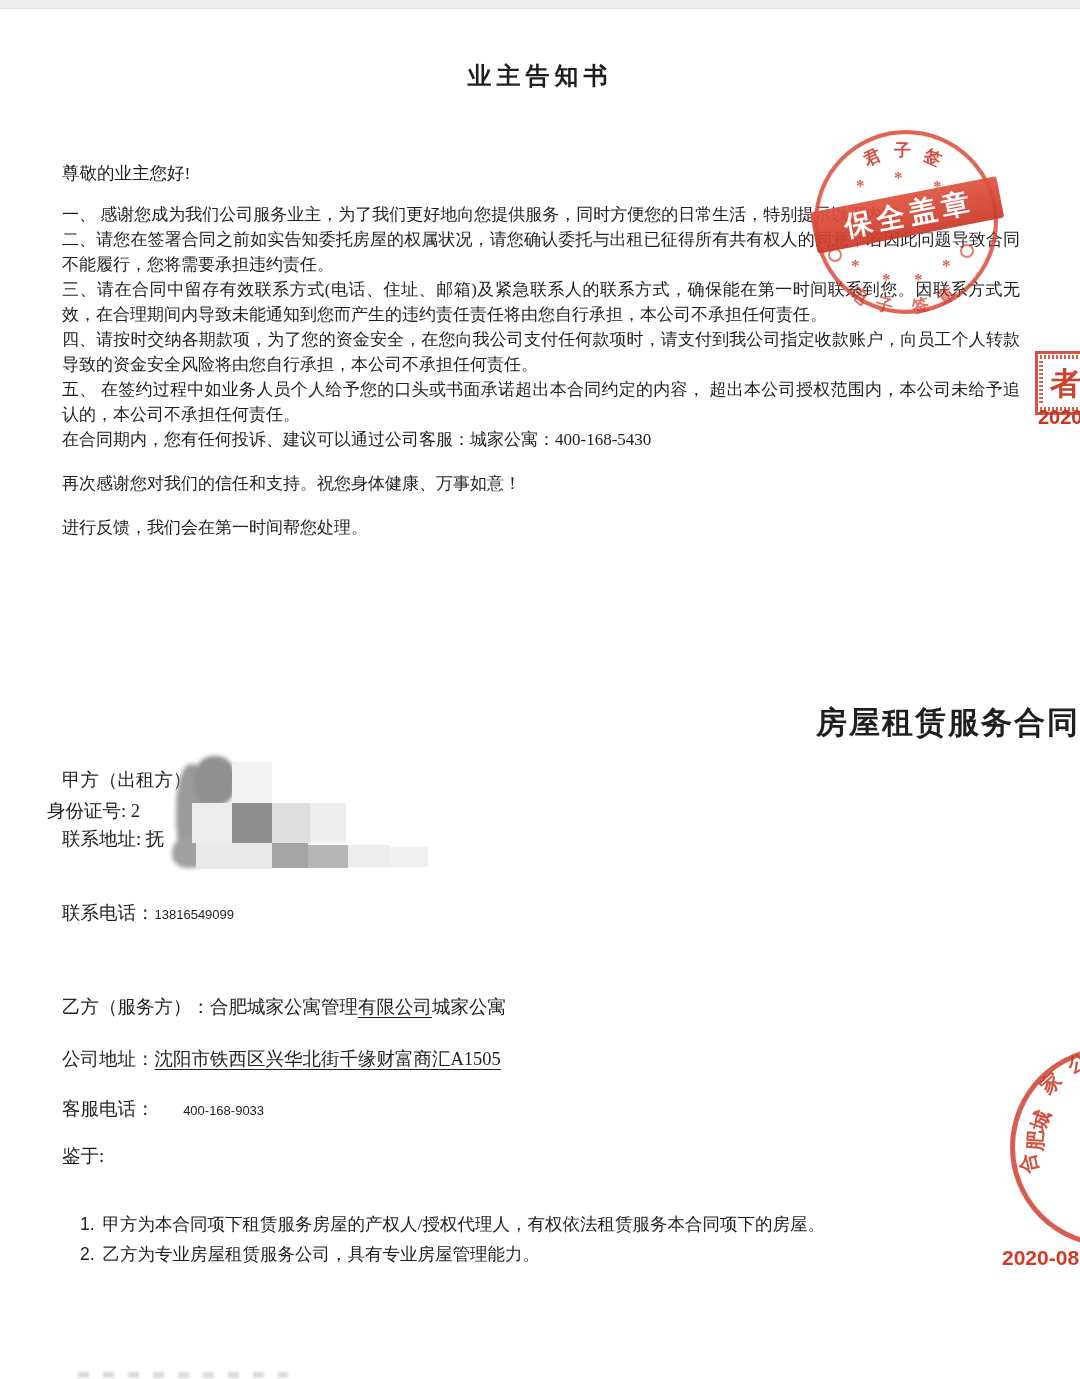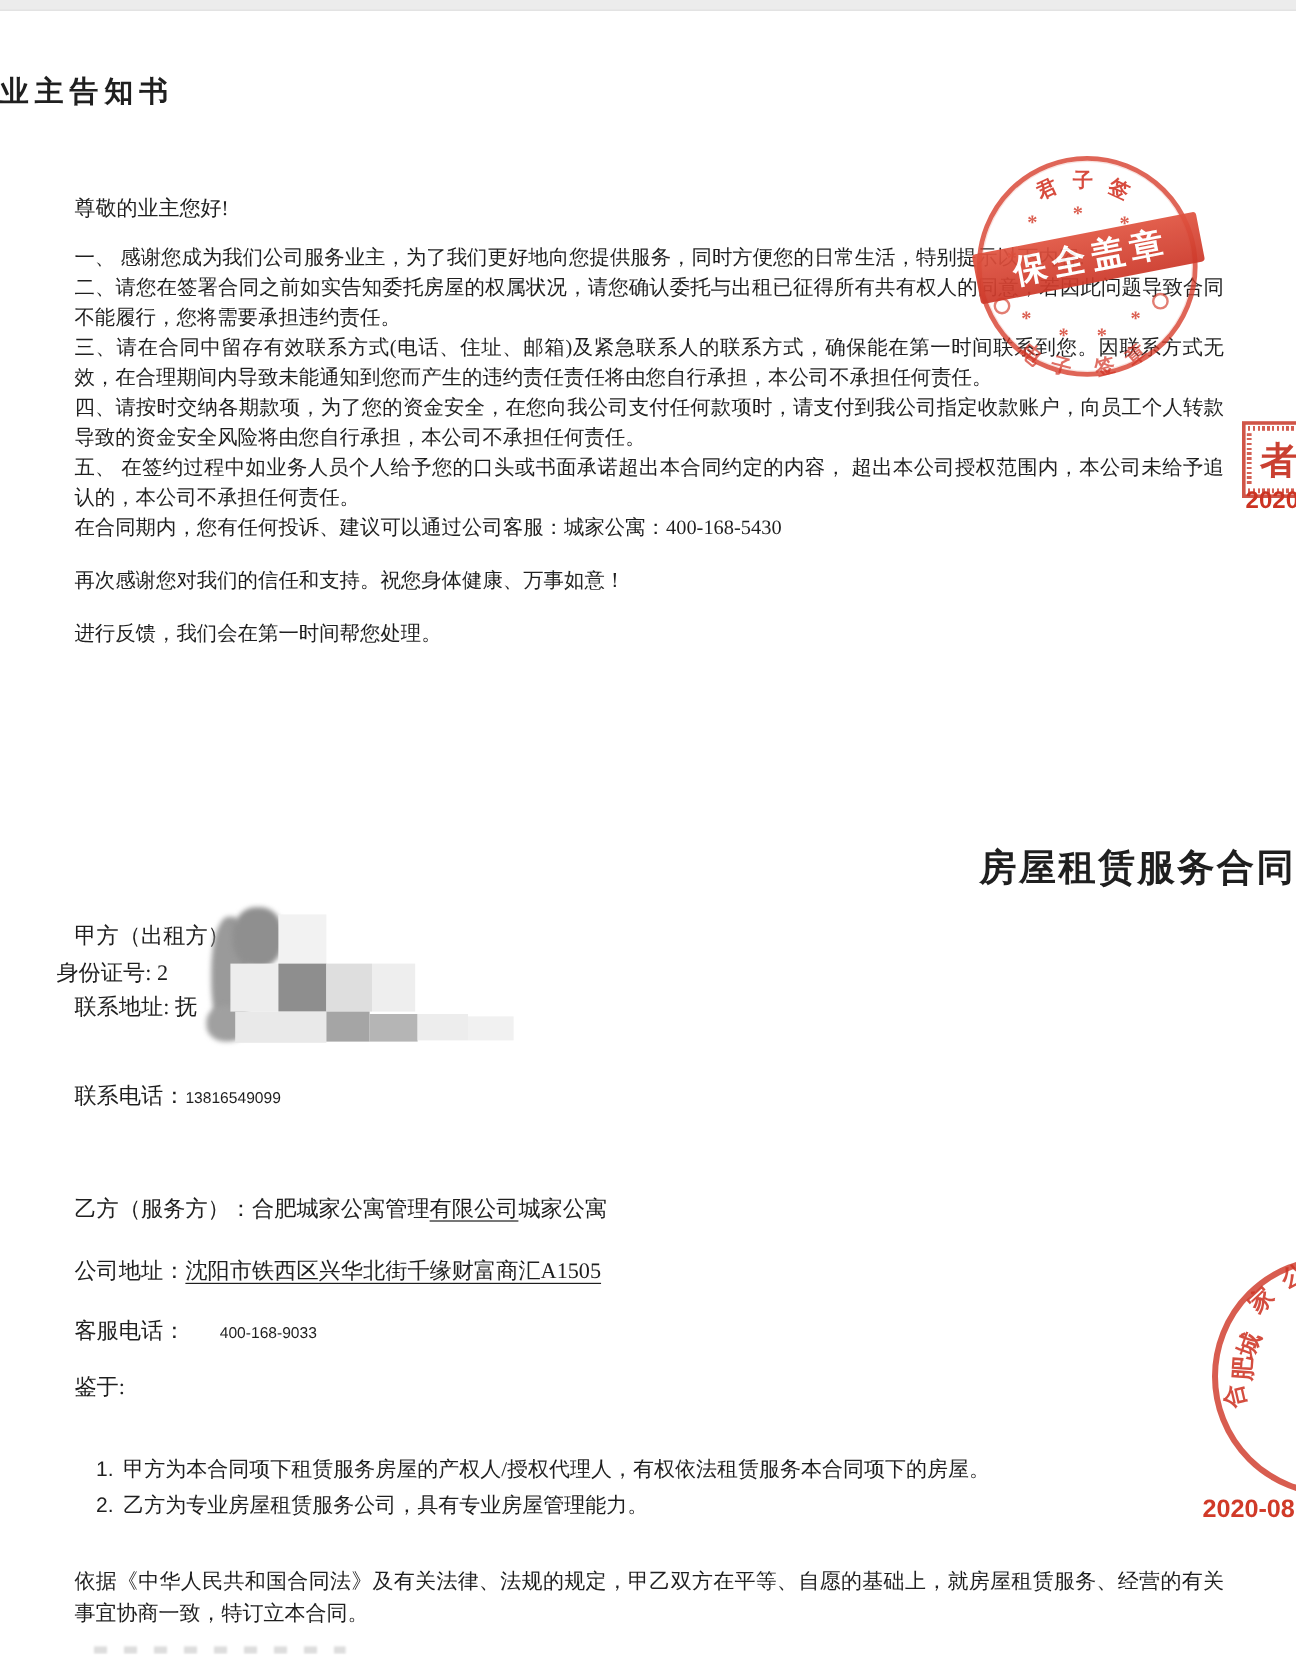--- a/index.html
+++ b/index.html
@@ -1,20 +1,20 @@
 <!DOCTYPE html>
 <html><head>
 <meta charset="utf-8">
 <style>
   html,body{margin:0;padding:0;background:#fff}
   .page{position:relative;width:1080px;height:1379px;background:#ffffff;overflow:hidden;
         font-family:"Liberation Serif","DejaVu Serif",serif;color:#1f1f1f}
   .abs{position:absolute}
   .top-strip{left:0;top:0;width:1080px;height:8px;background:#ececec;border-bottom:1px solid #e0e0e0}
-  .title1{left:0;top:60px;width:1080px;text-align:left;font-size:24px;font-weight:bold;letter-spacing:5px}
+  .title1{left:0;top:60px;width:1080px;text-align:center;font-size:24px;font-weight:bold;letter-spacing:5px}
   .title2{left:0;top:702px;width:1080px;text-align:right;font-size:31px;font-weight:bold;letter-spacing:2px}
   .greeting{left:62px;top:161px;font-size:17.5px}
   .notice-body{left:62px;top:202px;width:958px;font-size:17px;line-height:25px;text-align:justify;z-index:1}
   .notice-body p{margin:0}
   .notice-body p.gap{margin-top:19px}
   .pline{font-size:18.5px;z-index:1}
   .num{font-family:"Liberation Sans","DejaVu Sans",sans-serif;font-size:13px}
   .ul{text-decoration:underline;text-underline-offset:4px}
   .recitals{left:80px;top:1209px;width:920px;font-size:17.5px;line-height:30px;z-index:1}
   .recitals .rnum{font-family:"Liberation Sans","DejaVu Sans",sans-serif;margin-right:8px}
@@ -114,21 +114,20 @@
 
   <div class="abs recitals">
     <div>
       <span class="rnum">1.</span><span>甲方为本合同项下租赁服务房屋的产权人/授权代理人，有权依法租赁服务本合同项下的房屋。</span>
     </div>
     <div>
       <span class="rnum">2.</span><span>乙方为专业房屋租赁服务公司，具有专业房屋管理能力。</span>
     </div>
   </div>
 
-  <div class="abs basis">依据《中华人民共和国合同法》及有关法律、法规的规定，甲乙双方在平等、自愿的基础上，就房屋租赁服务、经营的有关事宜协商一致，特订立本合同。</div>
 
   <div class="abs cut-line"></div>
 
   <div class="abs seal main-ring"></div>
   <span class="seal-char" style="left:864px;top:146px;transform:rotate(-25deg)">君</span>
   <span class="seal-char" style="left:894px;top:139px">子</span>
   <span class="seal-char" style="left:924px;top:146px;transform:rotate(25deg)">签</span>
   <span class="star" style="left:856px;top:176px">*</span>
   <span class="star" style="left:894px;top:168px">*</span>
   <span class="star" style="left:933px;top:177px">*</span>

